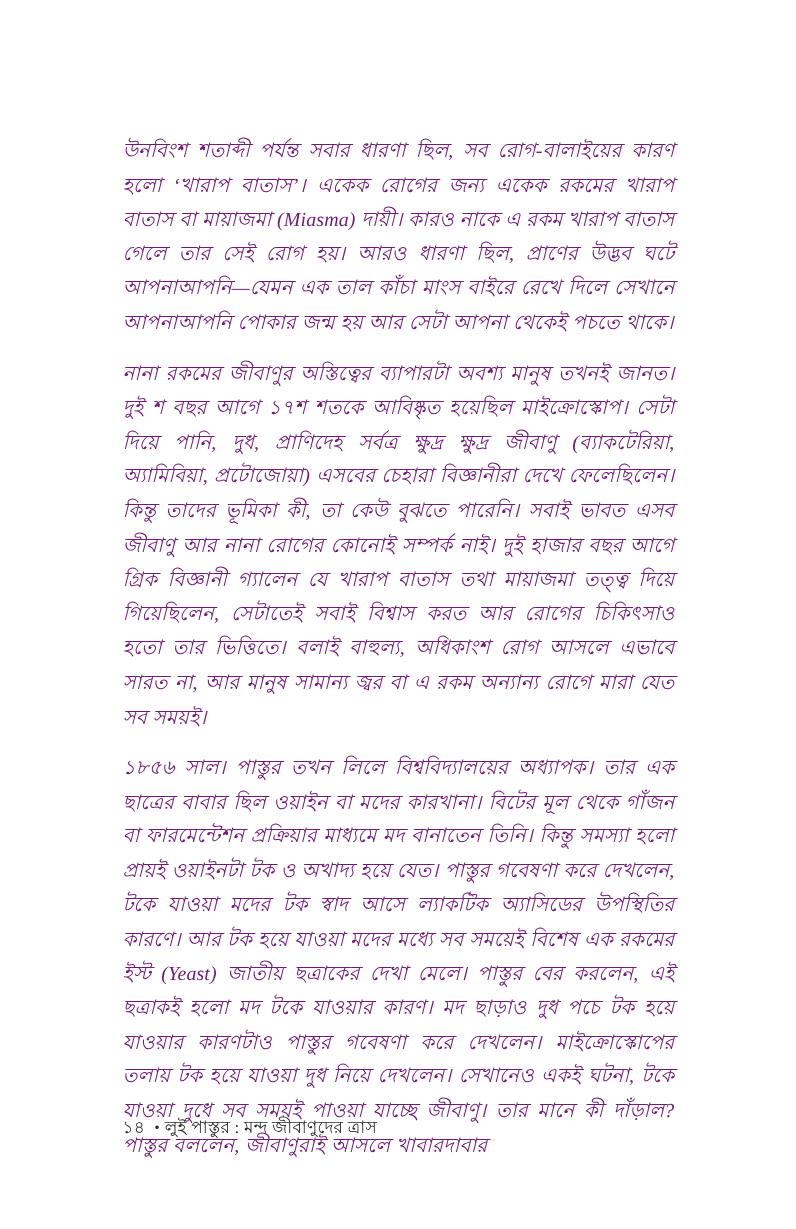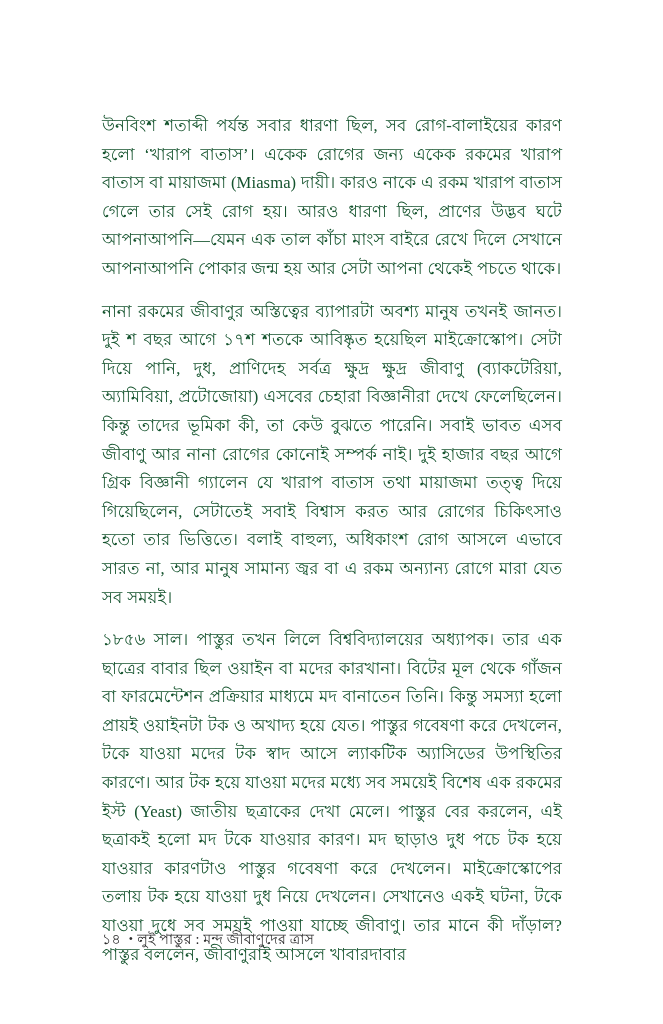--- a/index.html
+++ b/index.html
@@ -32,22 +32,23 @@
   }
 
   .para {
     margin: 0 0 14px 0;
     text-align: justify;
     text-justify: inter-word;
     font-size: 16.6px;
     line-height: 28.6px;
     letter-spacing: 0.1px;
     word-spacing: 0.5px;
-    color: #14532d;
+    color: #701a75;
     font-family: "Liberation Serif", "DejaVu Serif", serif;
+    font-style: italic;
   }
   .para:last-of-type {
     margin-bottom: 16px;
   }
 
   #footer {
     position: absolute;
     left: 102px;
     top: 928px;
     width: 470px;

